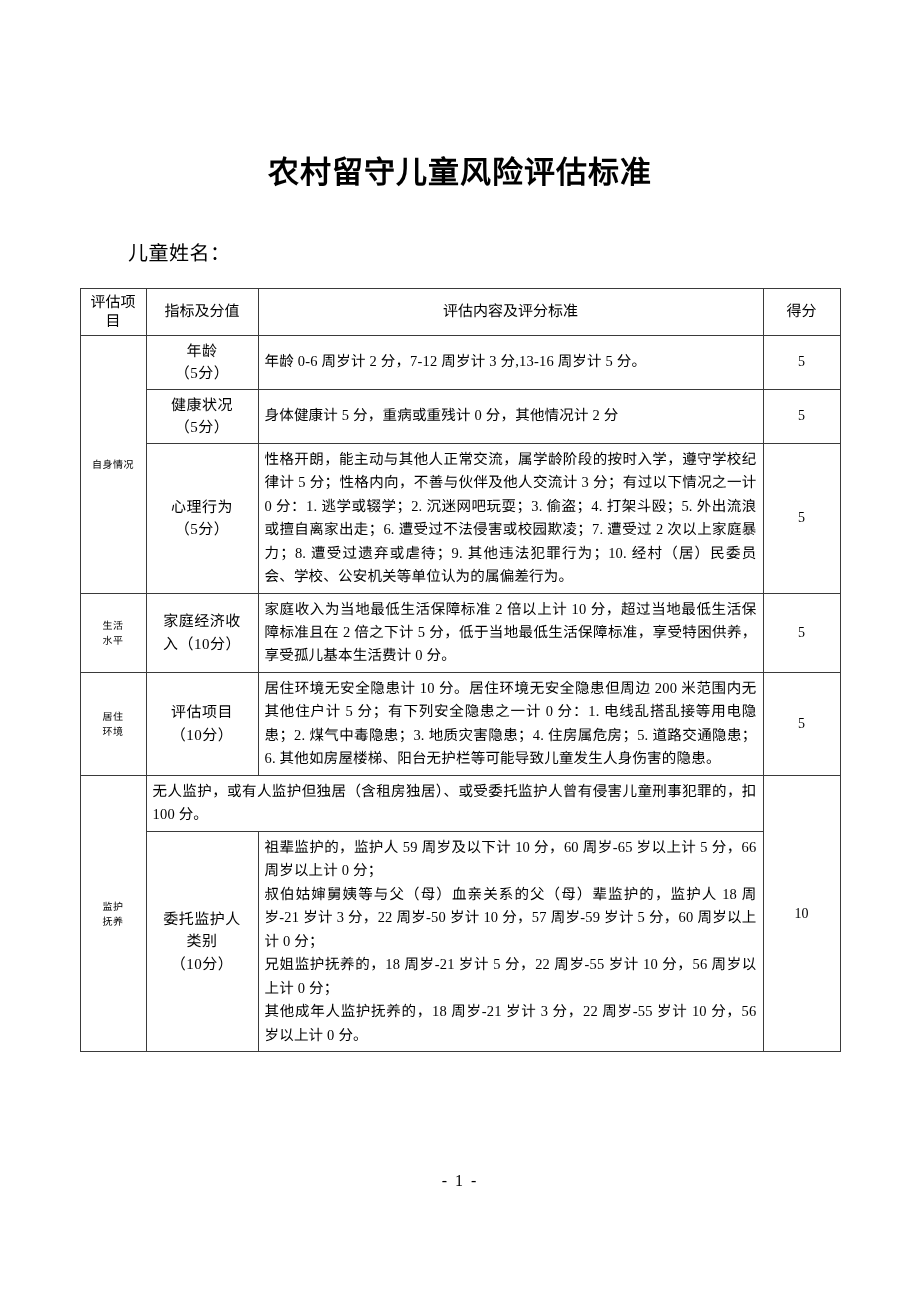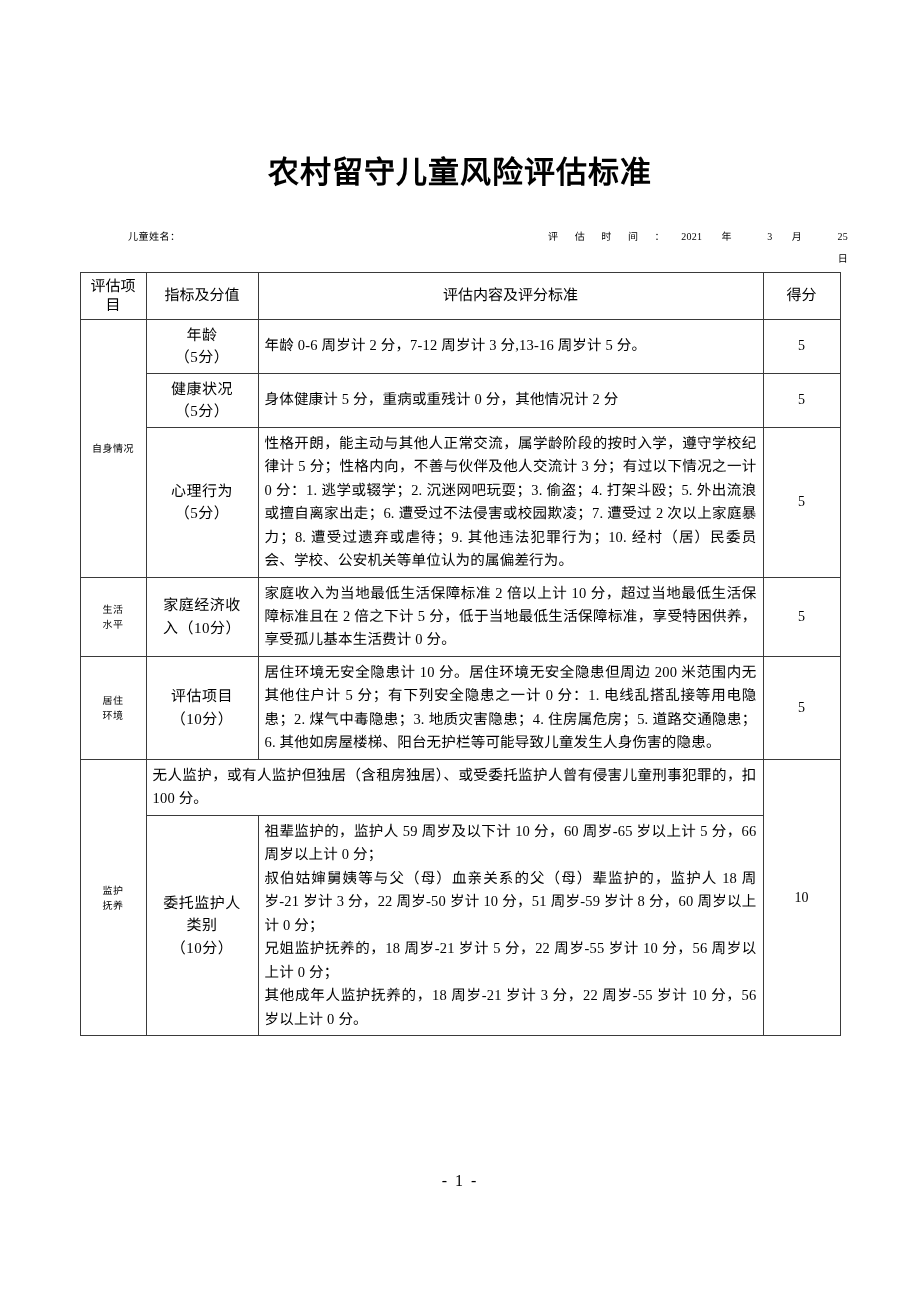--- a/index.html
+++ b/index.html
@@ -32,23 +32,23 @@
     font-size: 31px;
     letter-spacing: 1px;
     margin: 0;
     padding-top: 156px;
     line-height: 1.1;
   }
 
   
   .meta-row {
     position: relative;
-    margin-top: 36px;
+    margin-top: 52px;
     height: 46px;
-    font-size: 10px;
+    font-size: 20px;
     line-height: 22px;
   }
   .meta-name {
     position: absolute;
     left: 53px;
     top: 0;
     letter-spacing: 0.5px;
   }
   .meta-date {
     position: absolute;
@@ -137,24 +137,20 @@
 </style>
 </head>
 <body>
 
 <div class="page">
 
   <h1 class="doc-title">农村留守儿童风险评估标准</h1>
 
   <div class="meta-row">
     <div class="meta-name">儿童姓名：</div>
-    <div class="meta-date">
-      <span>评估时间：2021 年 3 月 25</span>
-      <span class="tail">日</span>
-    </div>
   </div>
 
   <table class="assess">
     <colgroup>
       <col class="c-item">
       <col class="c-index">
       <col class="c-body">
       <col class="c-score">
     </colgroup>
     <thead>
@@ -233,21 +229,21 @@
       </tr>
 
       <tr>
         <td class="idx">
           <span class="linebreak">委托监护人</span>
           <span class="linebreak">类别</span>
           <span class="linebreak">（10分）</span>
         </td>
         <td class="body">
           <span class="linebreak">祖辈监护的，监护人 59 周岁及以下计 10 分，60 周岁-65 岁以上计 5 分，66 周岁以上计 0 分；</span>
-          <span class="linebreak">叔伯姑婶舅姨等与父（母）血亲关系的父（母）辈监护的，监护人 18 周岁-21 岁计 3 分，22 周岁-50 岁计 10 分，51 周岁-59 岁计 8 分，60 周岁以上计 0 分；</span>
+          <span class="linebreak">叔伯姑婶舅姨等与父（母）血亲关系的父（母）辈监护的，监护人 18 周岁-21 岁计 3 分，22 周岁-50 岁计 10 分，57 周岁-59 岁计 5 分，60 周岁以上计 0 分；</span>
           <span class="linebreak">兄姐监护抚养的，18 周岁-21 岁计 5 分，22 周岁-55 岁计 10 分，56 周岁以上计 0 分；</span>
           <span class="linebreak">其他成年人监护抚养的，18 周岁-21 岁计 3 分，22 周岁-55 岁计 10 分，56 岁以上计 0 分。</span>
         </td>
       </tr>
 
     </tbody>
   </table>
 
   <div class="page-footer">- 1 -</div>
 

